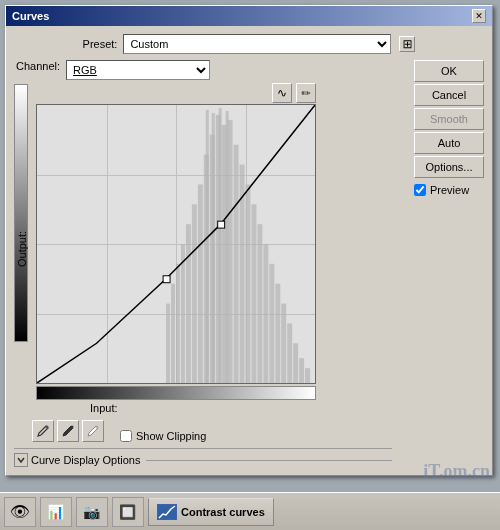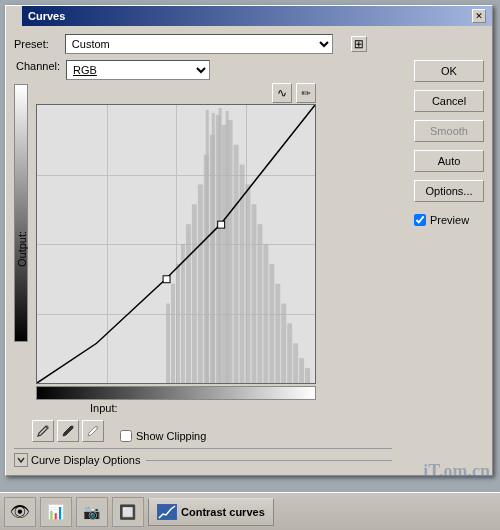--- a/index.html
+++ b/index.html
@@ -26,21 +26,20 @@
     }
 
     .title-bar {
       background: linear-gradient(to right, #0a246a, #a6b8e0);
       color: white;
       padding: 3px 6px;
       display: flex;
       justify-content: space-between;
       align-items: center;
       height: 20px;
-      margin-left: 16px;
     }
 
     .title-bar-text {
       font-size: 11px;
       font-weight: bold;
       color: white;
     }
 
     .title-close {
       width: 14px;
@@ -67,21 +66,22 @@
     .label {
       font-size: 11px;
       color: #000;
       white-space: nowrap;
     }
 
     
     .preset-row {
       display: flex;
       align-items: center;
-      gap: 16px;
+      gap: 6px;
+      justify-content: center;
     }
 
     
     select {
       font-size: 11px;
       background: white;
       border: 1px solid #888;
       border-top: 1px solid #555;
       border-left: 1px solid #555;
       height: 20px;
@@ -119,21 +119,21 @@
       display: flex;
       align-items: center;
       justify-content: center;
       font-size: 10px;
     }
 
     
     .right-buttons {
       display: flex;
       flex-direction: column;
-      gap: 8px;
+      gap: 2px;
       margin-left: 22px;
     }
 
     
     .main-area {
       display: flex;
       align-items: flex-start;
       gap: 0;
     }
 

